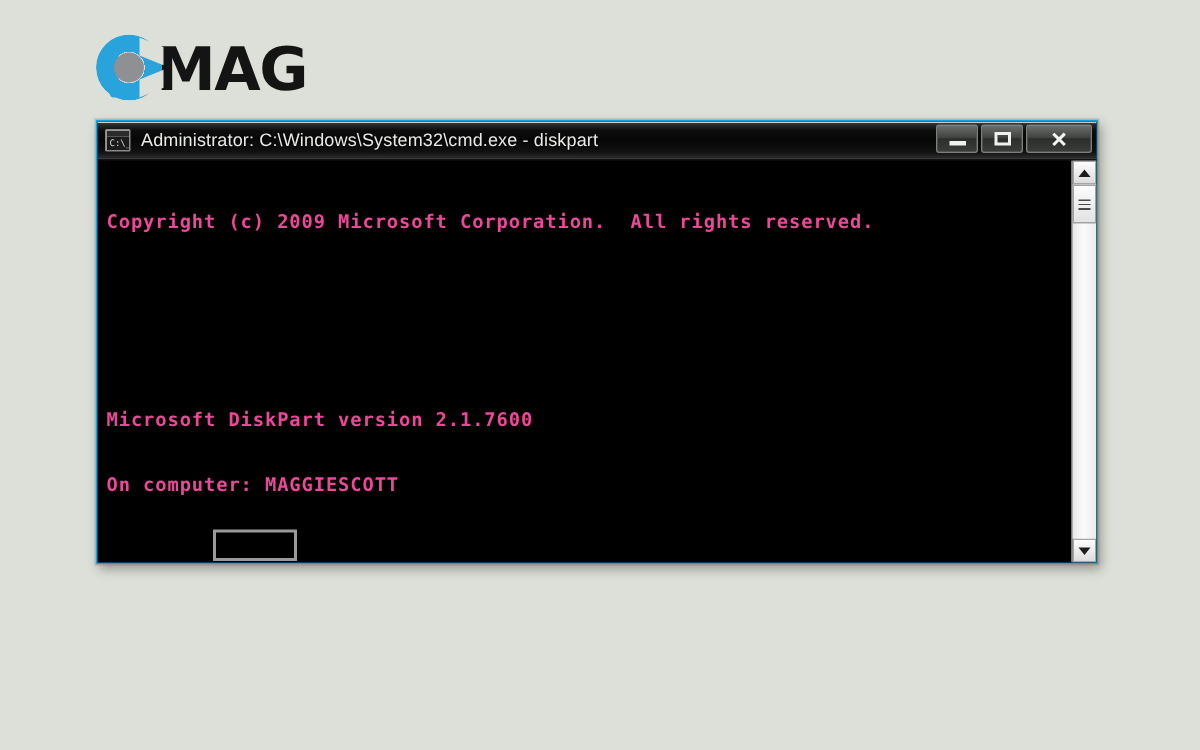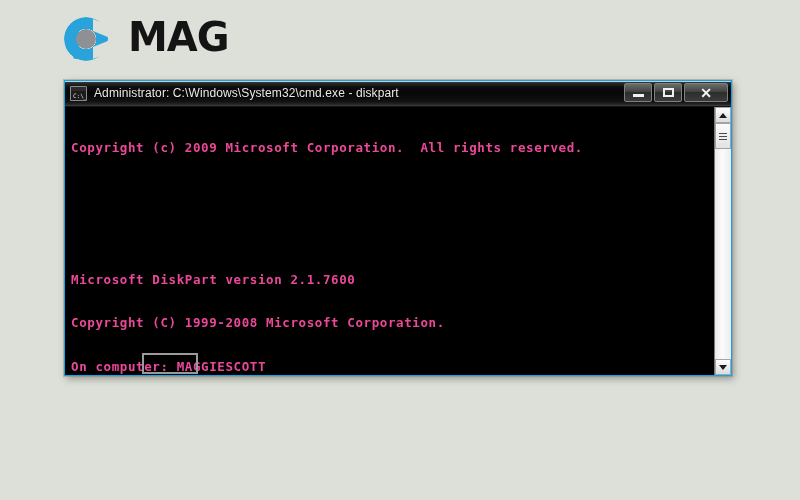--- a/index.html
+++ b/index.html
@@ -14,23 +14,22 @@
     overflow: hidden;
     position: relative;
   }
 
   
   #logo-area {
     position: absolute;
     left: 64px;
     top: 17px;
     display: flex;
-    align-items: flex-start;
+    align-items: flex-end;
     height: 50px;
-    gap: 24px;
   }
   #logo-mark {
     width: 44px;
     height: 44px;
     position: relative;
     flex: none;
   }
   #logo-mark .ring {
     position: absolute;
     left: 0; top: 0;
@@ -338,21 +337,20 @@
     </div>
   </div>
 
   <div id="console-area">
 
     <div id="console-text">
       <div class="cline">Copyright (c) 2009 Microsoft Corporation.  All rights reserved.</div>
       <div class="cline blank"></div>
       <div class="cline blank"></div>
       <div class="cline">Microsoft DiskPart version 2.1.7600</div>
-      <div class="cline">Copyright (C) 1999-2008 Microsoft Corporation.</div>
       <div class="cline">On computer: MAGGIESCOTT</div>
       
       
       
       
       
       
       
       
       

